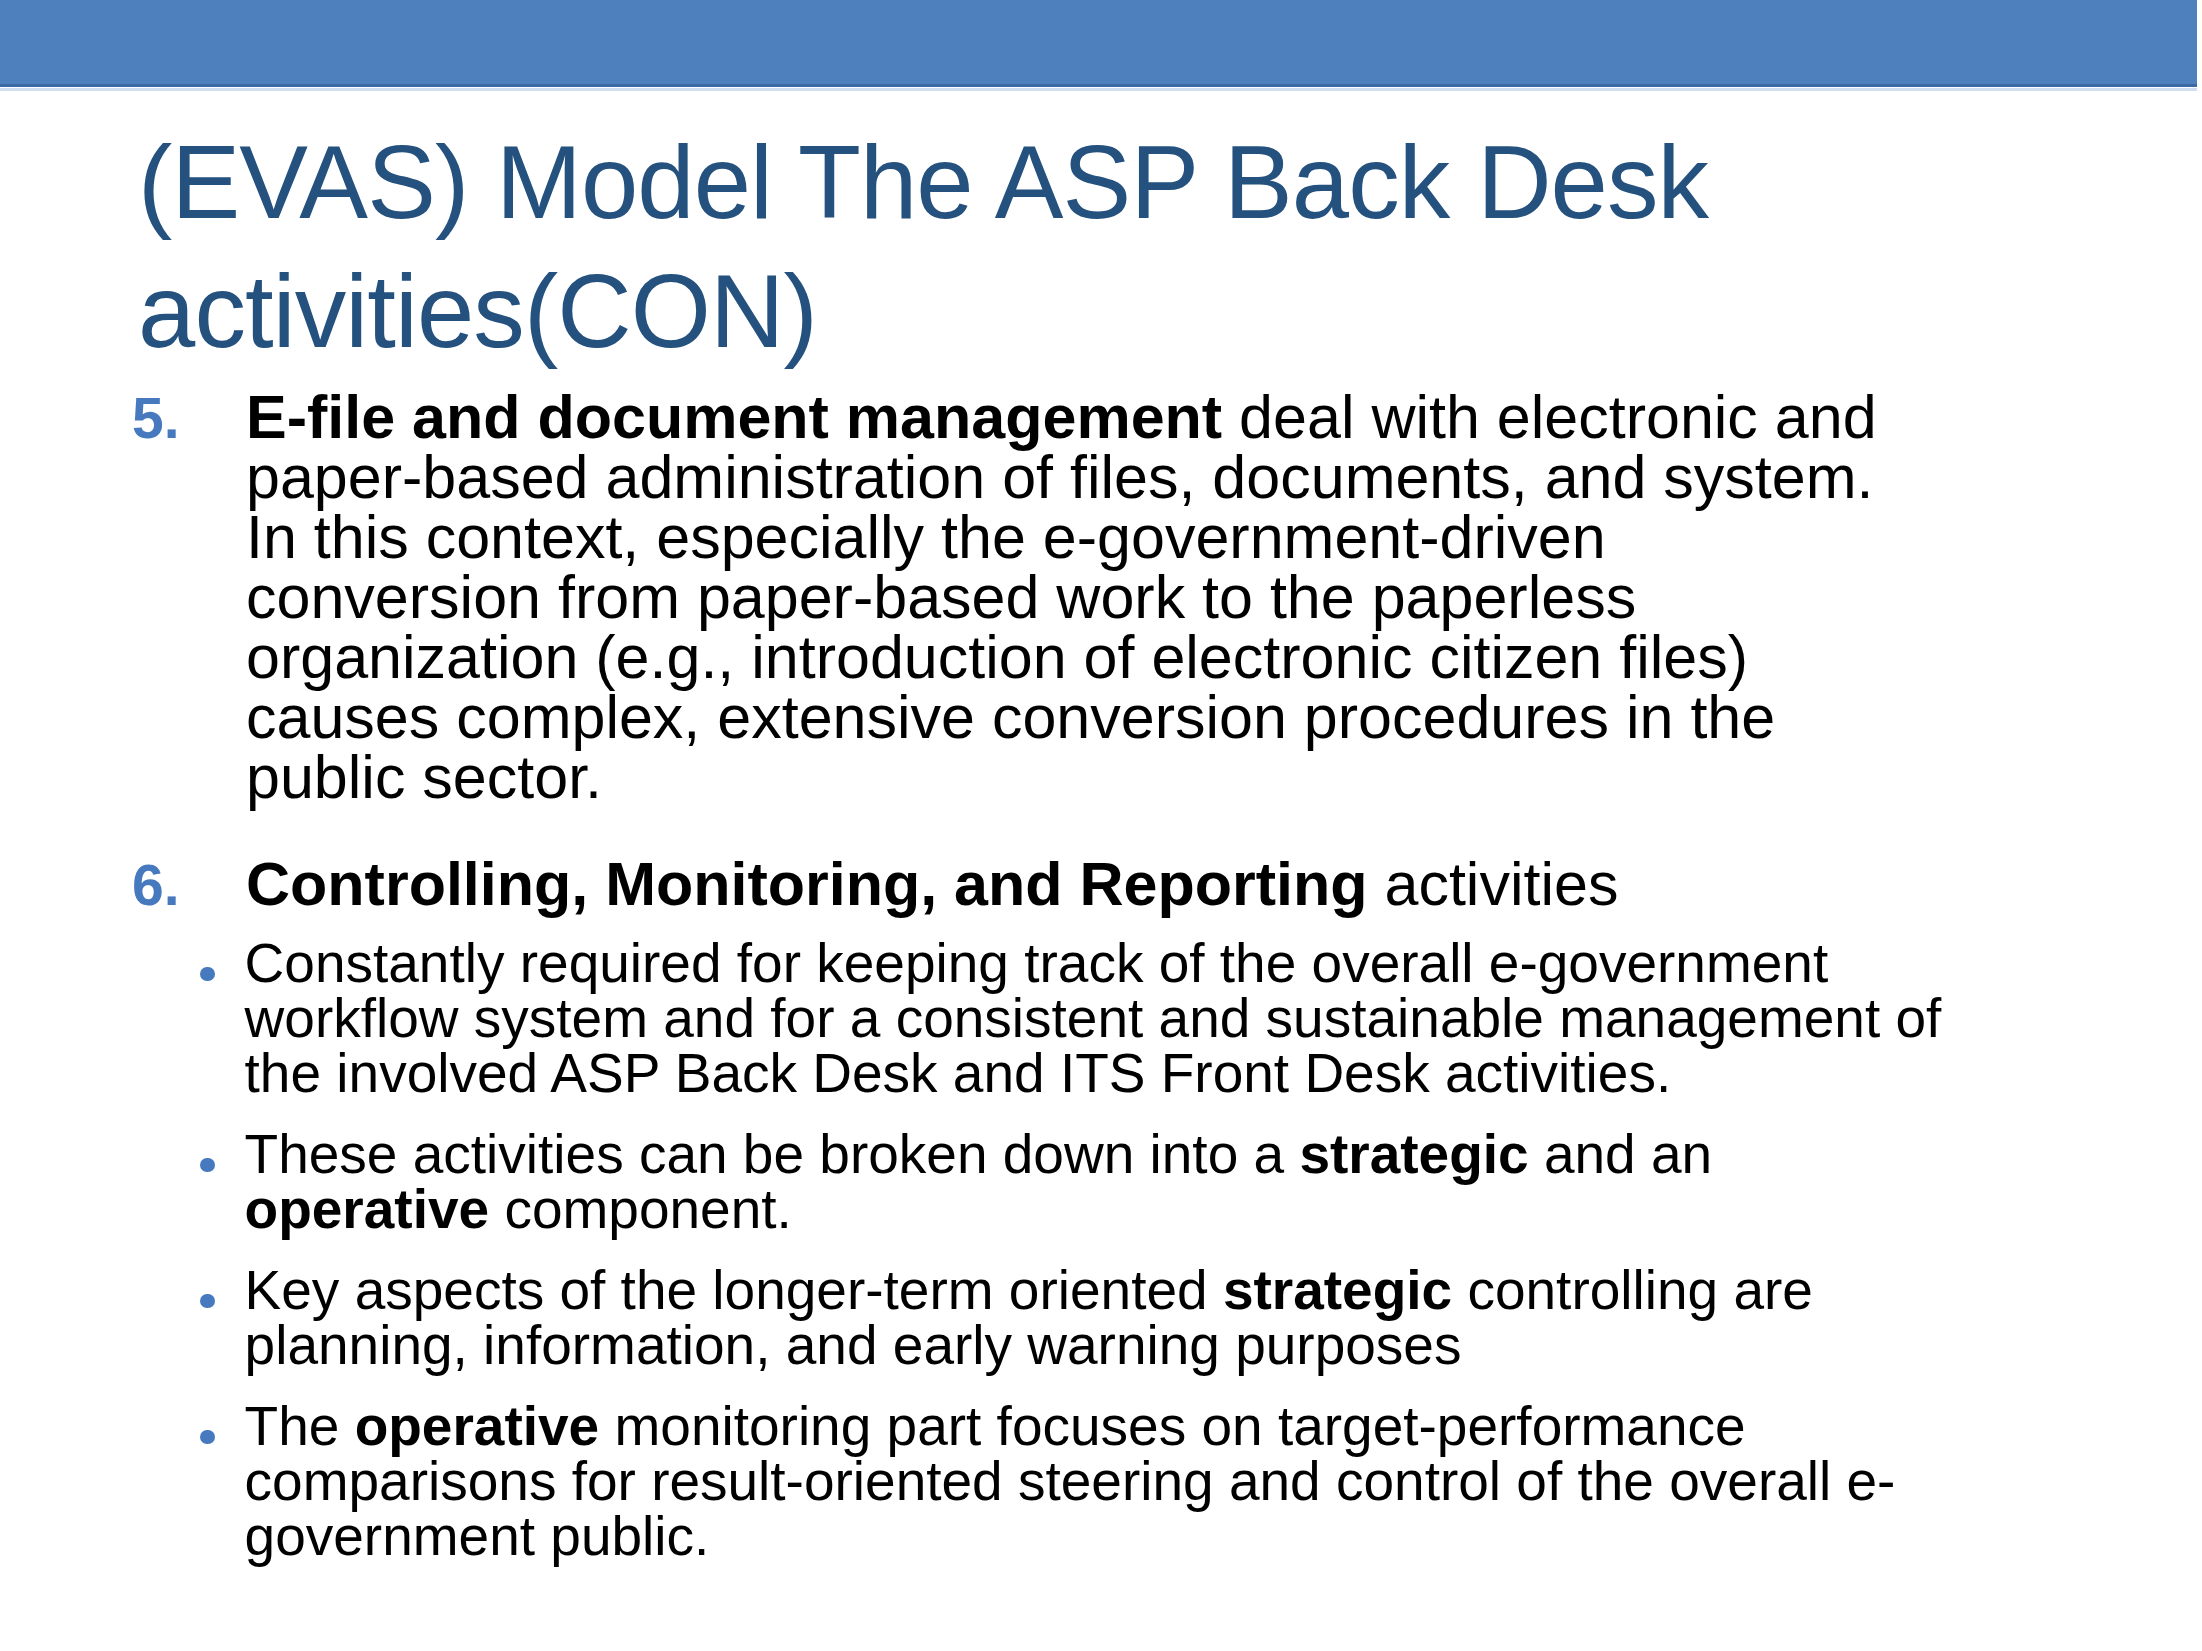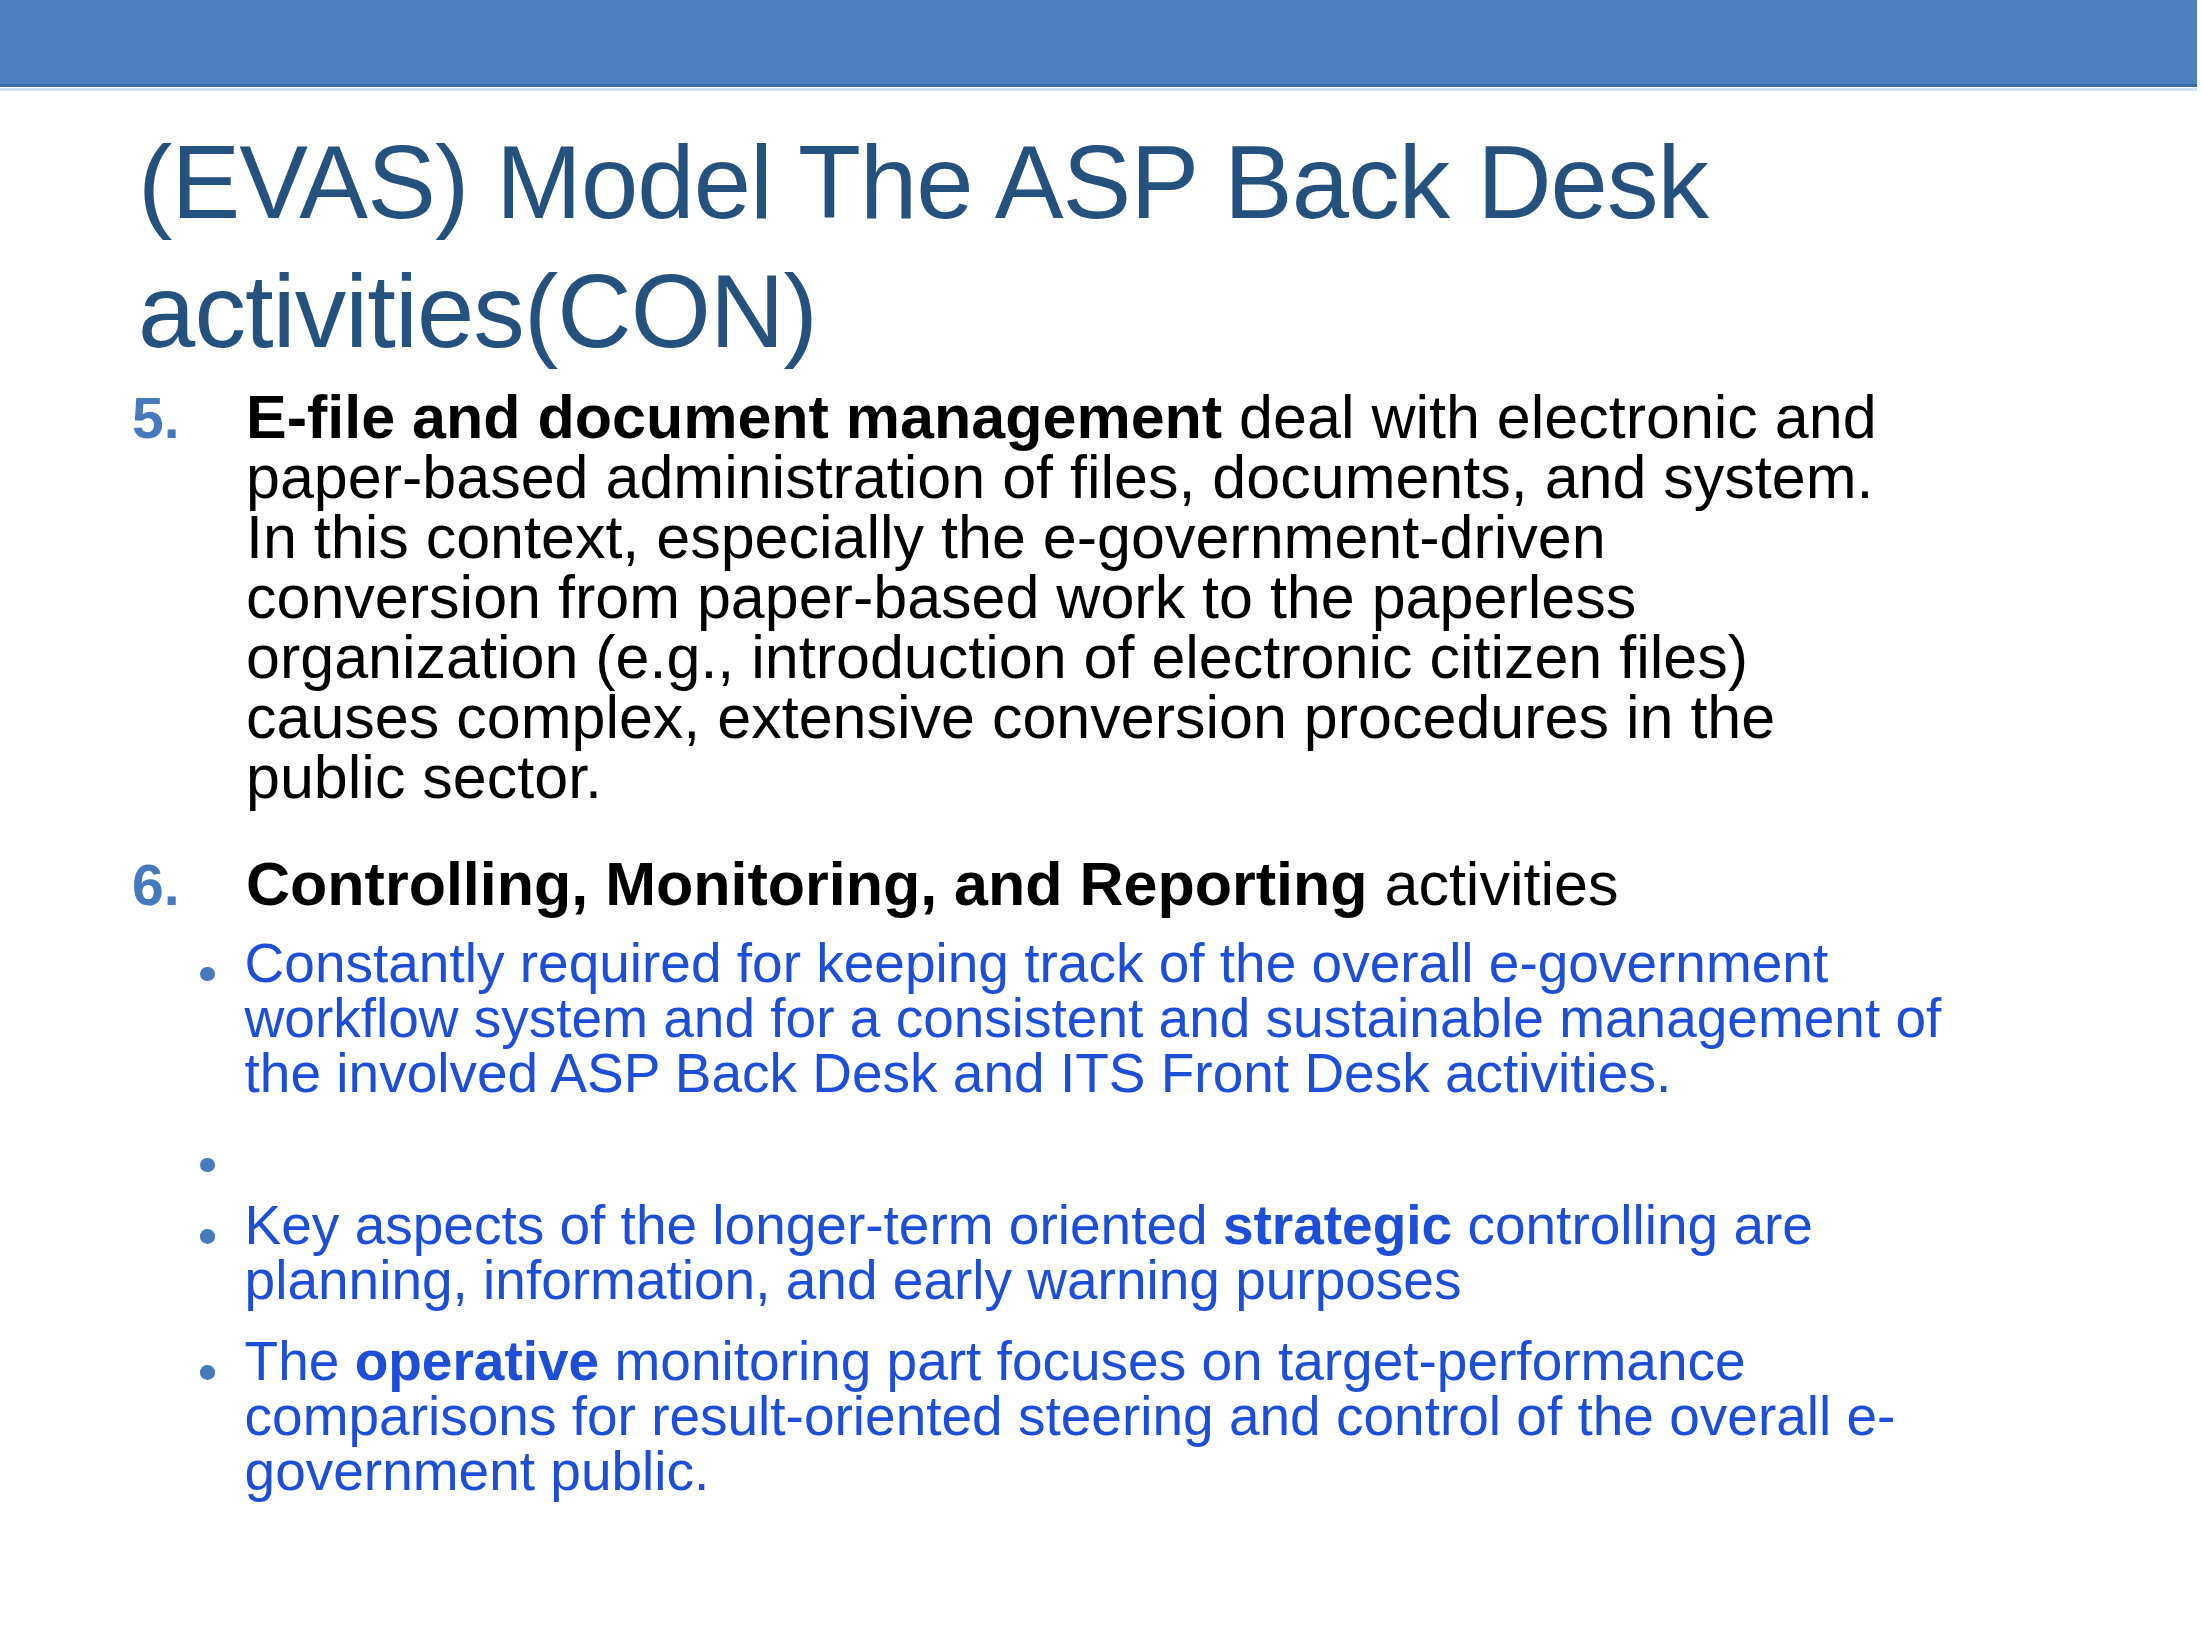--- a/index.html
+++ b/index.html
@@ -69,21 +69,21 @@
     flex:none;
     width:14.6px;height:14.6px;
     border-radius:50%;
     background:var(--accent,#4679be);
     margin-top:31px;
   }
   .bullet-text{
     margin-left:30px;
     font-size:55px;
     line-height:55px;
-    color:#1d4ed8;
+    color:#000000;
   }
   .line{white-space:nowrap;}
   .b{font-weight:700;}
 </style>
 </head>
 <body style="--bar: #4e80bd; --bar-edge: #3a69a3; --bar-glow: #cfdfef; --title: #24517e; --accent: #4679be; --bg: #ffffff;">
 
 <div class="slide">
   <div class="topbar"></div>
   <div class="title">
@@ -112,20 +112,24 @@
       <div class="bullet-row">
         <span class="dot"></span>
         <div class="bullet-text">
           <div class="line"><span>Constantly required for keeping track of the overall e-government</span></div>
           <div class="line"><span>workflow system and for a consistent and sustainable management of</span></div>
           <div class="line"><span>the involved ASP Back Desk and ITS Front Desk activities.</span></div>
         </div>
       </div>
       <div class="bullet-row">
         <span class="dot"></span>
+        <div class="bullet-text">
+          <div class="line"><span>These activities can be broken down into a </span><span class="b">strategic</span><span> and an</span></div>
+          <div class="line"><span class="b">operative</span><span> component.</span></div>
+        </div>
       </div>
       <div class="bullet-row">
         <span class="dot"></span>
         <div class="bullet-text">
           <div class="line"><span>Key aspects of the longer-term oriented </span><span class="b">strategic</span><span> controlling are</span></div>
           <div class="line"><span>planning, information, and early warning purposes</span></div>
         </div>
       </div>
       <div class="bullet-row">
         <span class="dot"></span>

